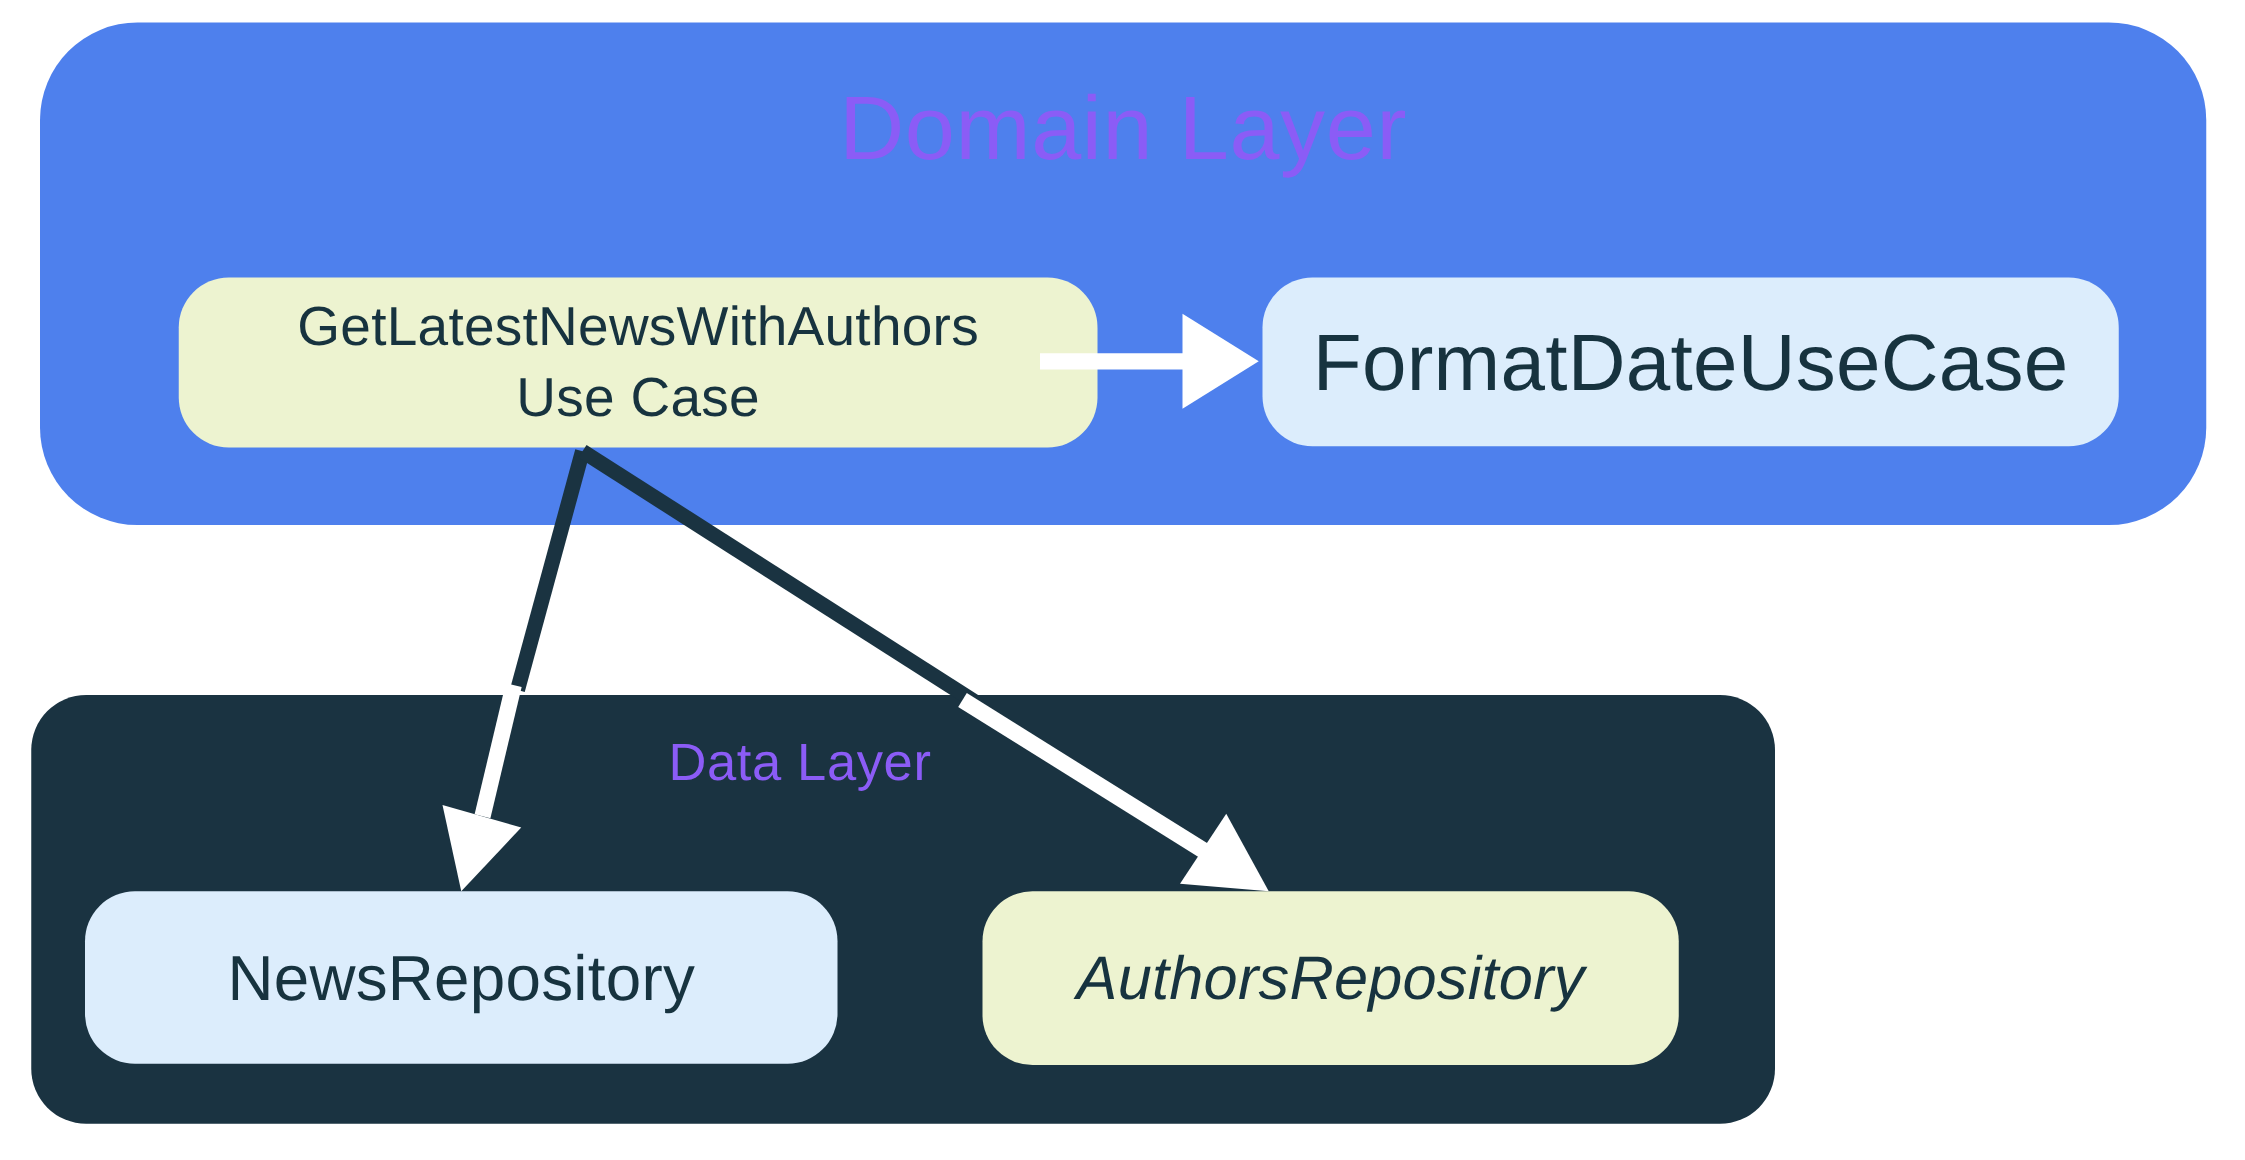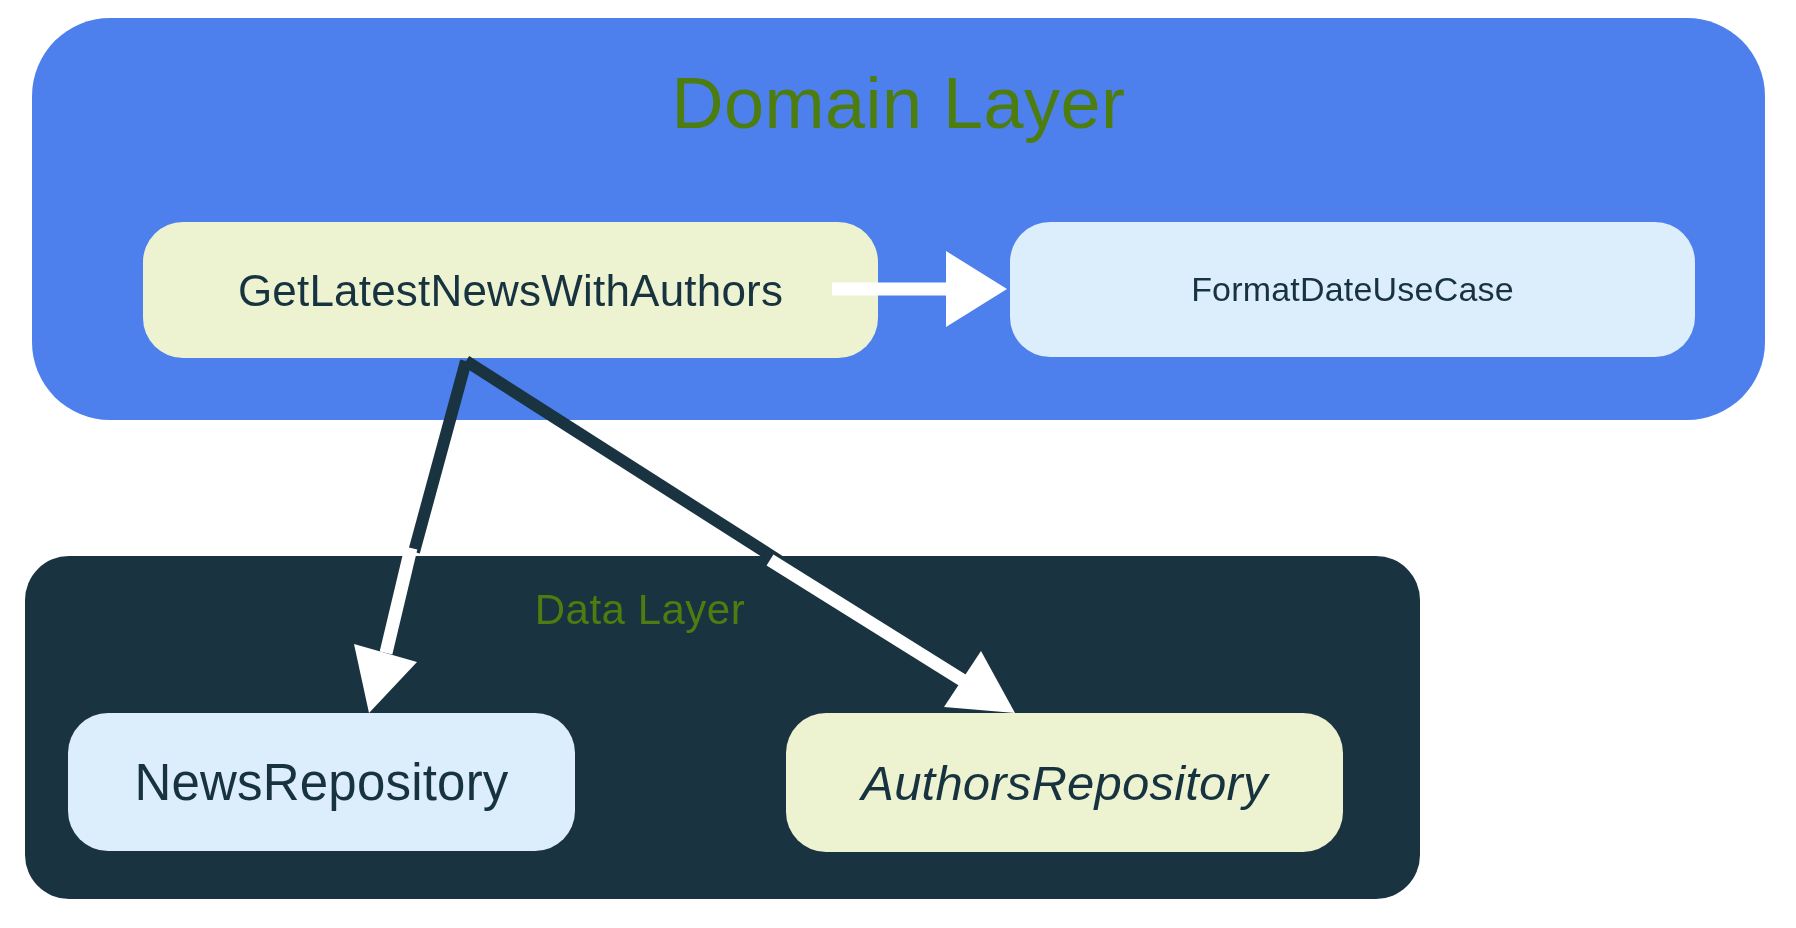--- a/index.html
+++ b/index.html
@@ -14,42 +14,42 @@
   #domain-container{
     left:32px;top:18px;width:1733px;height:402px;
     background:#4E80ED;border-radius:78px;
   }
   #data-container{
     left:25px;top:556px;width:1395px;height:343px;
     background:#1A3341;border-radius:44px;
   }
   .layer-title{
     position:absolute;
-    color:#4d7c0f;
+    color:#8b5cf6;
     font-weight:400;
     letter-spacing:0.5px;
     text-align:center;
     white-space:nowrap;
   }
   #domain-title{left:32px;top:62px;width:1733px;font-size:72px;}
   #data-title{left:430px;top:586px;width:420px;font-size:42px;}
   .node{
     position:absolute;
     display:flex;align-items:center;justify-content:center;
     text-align:center;
     color:#17333F;
     border-radius:40px;
     font-weight:400;
     letter-spacing:0.2px;
   }
   .node-cream{background:#EDF3D0;margin-left:48px;}
   .node-lightblue{background:#DCEDFC;}
   #node-usecase{left:95px;top:222px;width:735px;height:136px;font-size:44px;line-height:57px;}
-  #node-formatdate{left:1010px;top:222px;width:685px;height:135px;font-size:34px;}
-  #node-newsrepo{left:68px;top:713px;width:507px;height:138px;font-size:51px;}
+  #node-formatdate{left:1010px;top:222px;width:685px;height:135px;font-size:64px;}
+  #node-newsrepo{left:68px;top:713px;width:602px;height:138px;font-size:51px;}
   #node-authorsrepo{left:738px;top:713px;width:557px;height:139px;font-size:49px;font-style:italic;}
   #arrow-layer{
     position:absolute;left:0;top:0;width:1796px;height:928px;
     pointer-events:none;
   }
 </style>
 </head>
 <body>
 
 <div id="canvas">
@@ -58,20 +58,21 @@
 
   <div id="data-container" class="layer-container"></div>
 
   <div id="domain-title" class="layer-title">Domain Layer</div>
 
   <div id="data-title" class="layer-title">Data Layer</div>
 
   <div id="node-usecase" class="node node-cream">
     <div>
       <div>GetLatestNewsWithAuthors</div>
+      <div>Use Case</div>
     </div>
   </div>
 
   <div id="node-formatdate" class="node node-lightblue">
     <span>FormatDateUseCase</span>
   </div>
 
   <div id="node-newsrepo" class="node node-lightblue">
     <span>NewsRepository</span>
   </div>

